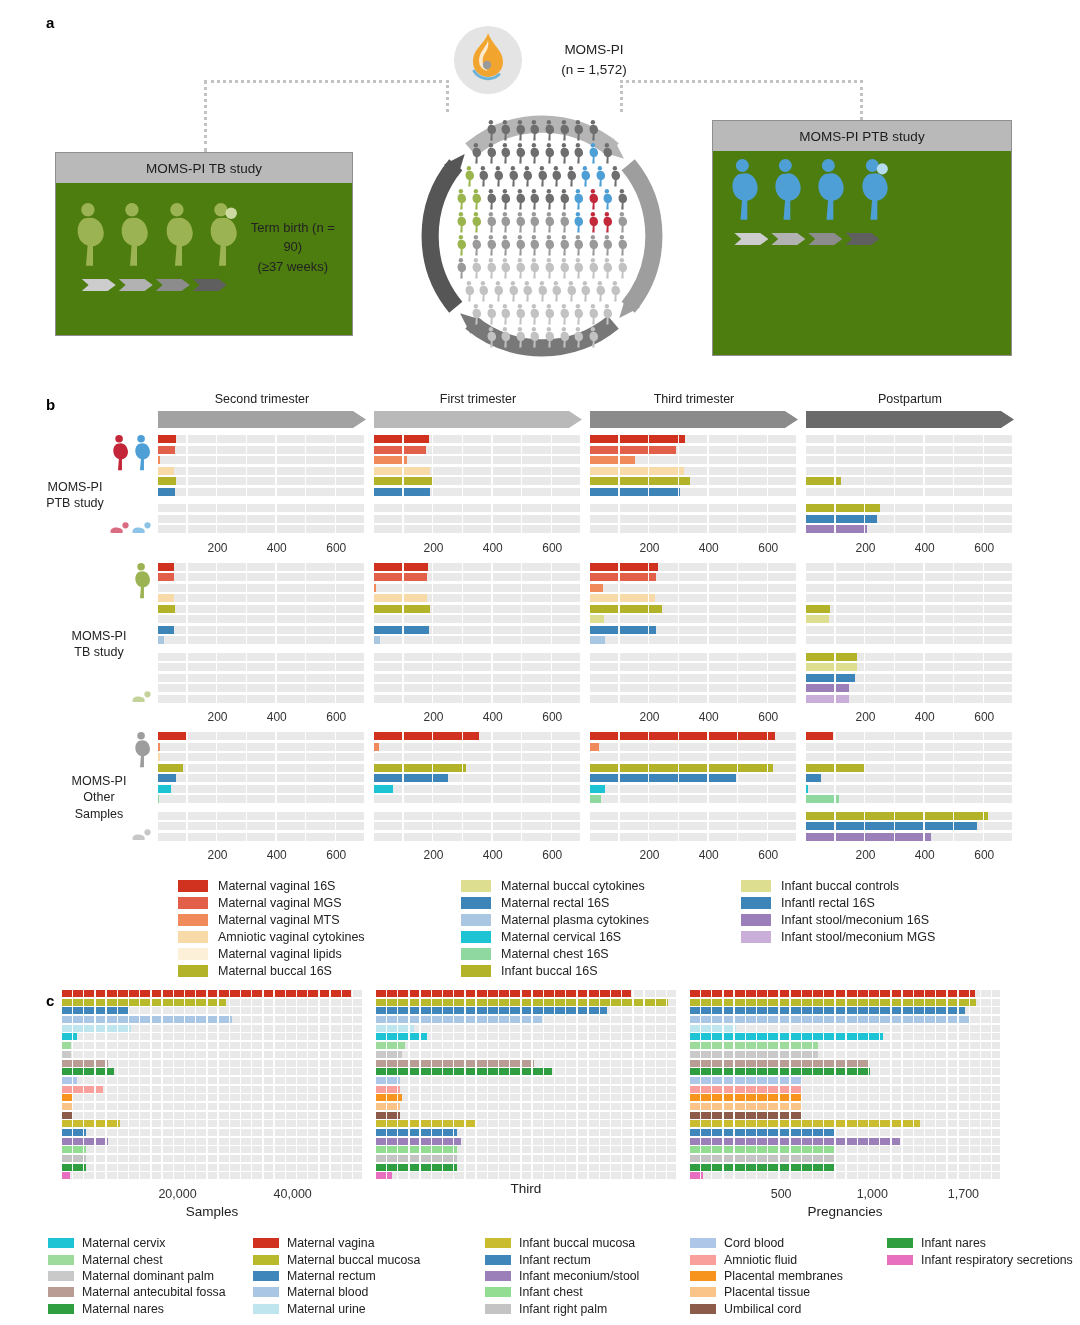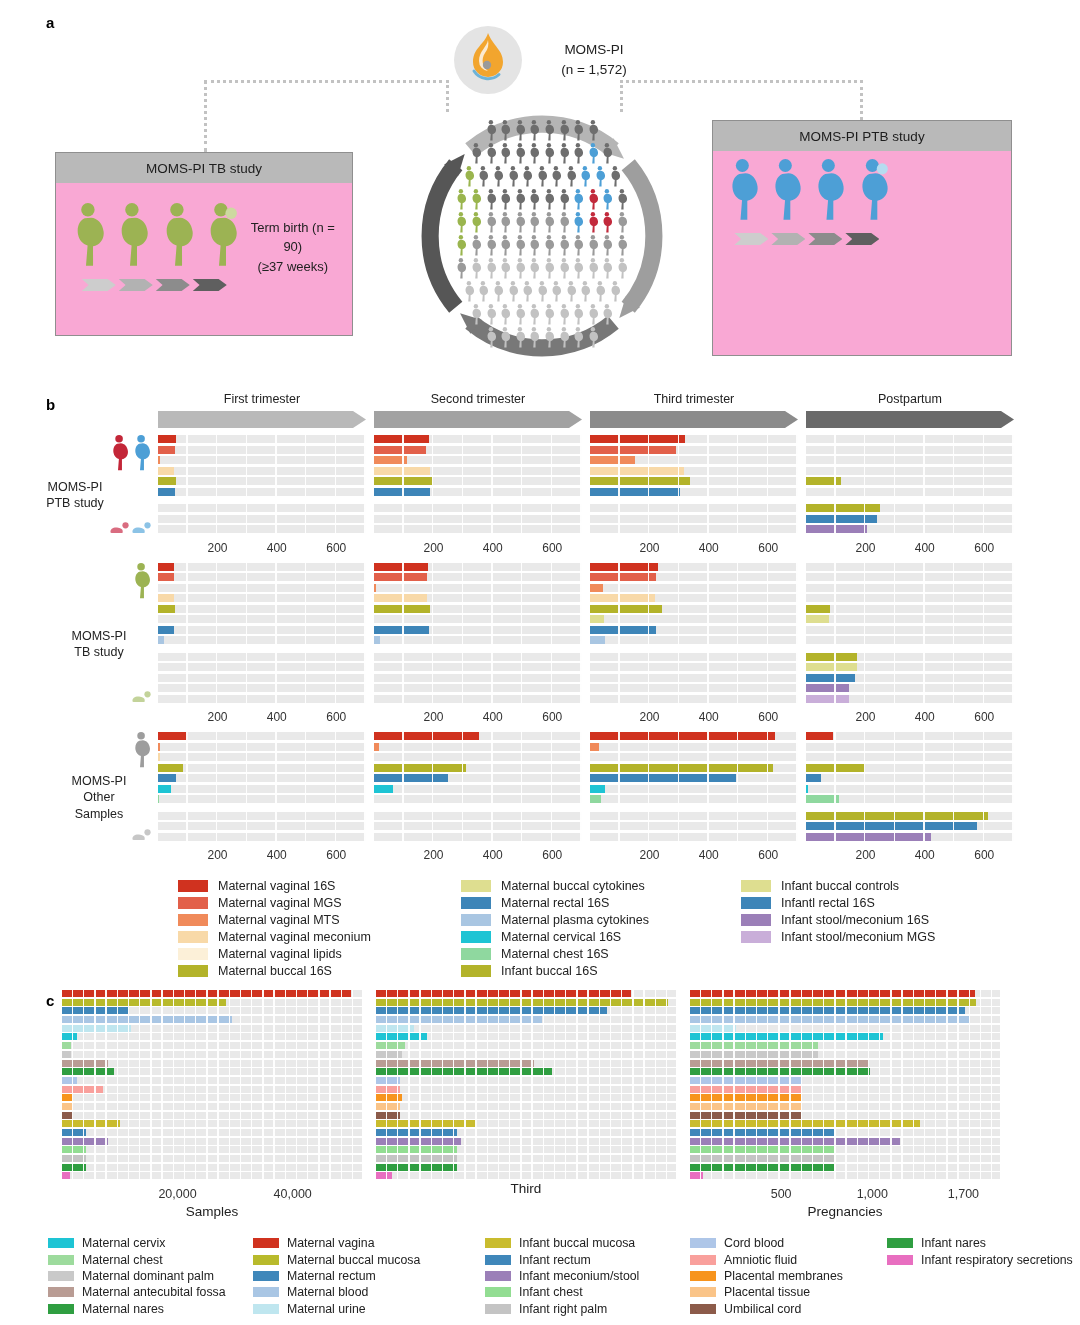--- a/index.html
+++ b/index.html
@@ -8,21 +8,21 @@
   
   #panel-a{position:absolute;top:0;left:0;width:1080px;height:392px}
   #logo{position:absolute;left:452px;top:24px}
   #logo-text{position:absolute;left:534px;top:40px;width:120px;text-align:center;font-size:13.5px;line-height:1.45;color:#222}
   .dot-h{position:absolute;border-top:3px dotted #c2c2c2}
   .dot-v{position:absolute;border-left:3px dotted #c2c2c2}
   #ring-wrap{position:absolute;left:416px;top:98px;width:252px;height:276px}
   #crowd{position:absolute;left:8px;top:22px;right:8px}
   .crowd-row{display:flex;justify-content:center;gap:2px;height:21px;margin-bottom:2px}
   .mom{display:block}
-  .box{position:absolute;background:#f9a8d4;border:1.5px solid #8f8f8f;box-sizing:border-box}
+  .box{position:absolute;background:#4d7c0f;border:1.5px solid #8f8f8f;box-sizing:border-box}
   .box-h{height:30px;background:#b9b9b9;display:flex;align-items:center;justify-content:center;font-size:13.5px;color:#1d1d1d}
   #tb-box{left:55px;top:152px;width:298px;height:184px}
   #ptb-box{left:712px;top:120px;width:300px;height:236px}
   #tb-body{display:flex;align-items:center;padding:20px 8px 8px 14px}
   .figcol{display:flex;flex-direction:column;align-items:center}
   .figs{display:flex;align-items:flex-end;gap:6px}
   .arrows{display:flex;margin-top:12px}
   .chev{display:inline-block;width:34px;height:12px;margin-right:3px;clip-path:polygon(0 0,76% 0,100% 50%,76% 100%,0 100%,20% 50%)}
   .btxt{flex:1;text-align:center;font-size:13px;line-height:1.5;color:#222}
   .ptb-row{display:flex;align-items:center;padding:8px 8px 0 12px}
@@ -528,26 +528,26 @@
           </div>
       </div>
     </div>
   </div>
 </div>
 
 <div id="panel-b">
   <div class="plabel" style="left:46px;top:4px;position:absolute">b</div>
   <div id="pb-header">
       <div class="pb-h">
+        <div class="pb-h-lbl">Second trimester</div>
+        <div class="pb-h-arrow" style="background:#a2a2a2"></div>
+      </div>
+      <div class="pb-h">
         <div class="pb-h-lbl">First trimester</div>
         <div class="pb-h-arrow" style="background:#b9b9b9"></div>
-      </div>
-      <div class="pb-h">
-        <div class="pb-h-lbl">Second trimester</div>
-        <div class="pb-h-arrow" style="background:#a2a2a2"></div>
       </div>
       <div class="pb-h">
         <div class="pb-h-lbl">Third trimester</div>
         <div class="pb-h-arrow" style="background:#8b8b8b"></div>
       </div>
       <div class="pb-h">
         <div class="pb-h-lbl">Postpartum</div>
         <div class="pb-h-arrow" style="background:#6a6a6a"></div>
       </div>
     </div>
@@ -1047,21 +1047,21 @@
         <div class="lg-item">
           <span class="sw" style="background:#e2604a"></span>
           <span>Maternal vaginal MGS</span>
         </div>
         <div class="lg-item">
           <span class="sw" style="background:#f08a5a"></span>
           <span>Maternal vaginal MTS</span>
         </div>
         <div class="lg-item">
           <span class="sw" style="background:#f8d9a8"></span>
-          <span>Maternal vaginal meconium</span>
+          <span>Amniotic vaginal cytokines</span>
         </div>
         <div class="lg-item">
           <span class="sw" style="background:#fcf0d8"></span>
           <span>Maternal vaginal lipids</span>
         </div>
         <div class="lg-item">
           <span class="sw" style="background:#b3b32a"></span>
           <span>Maternal buccal 16S</span>
         </div>
       </div>

